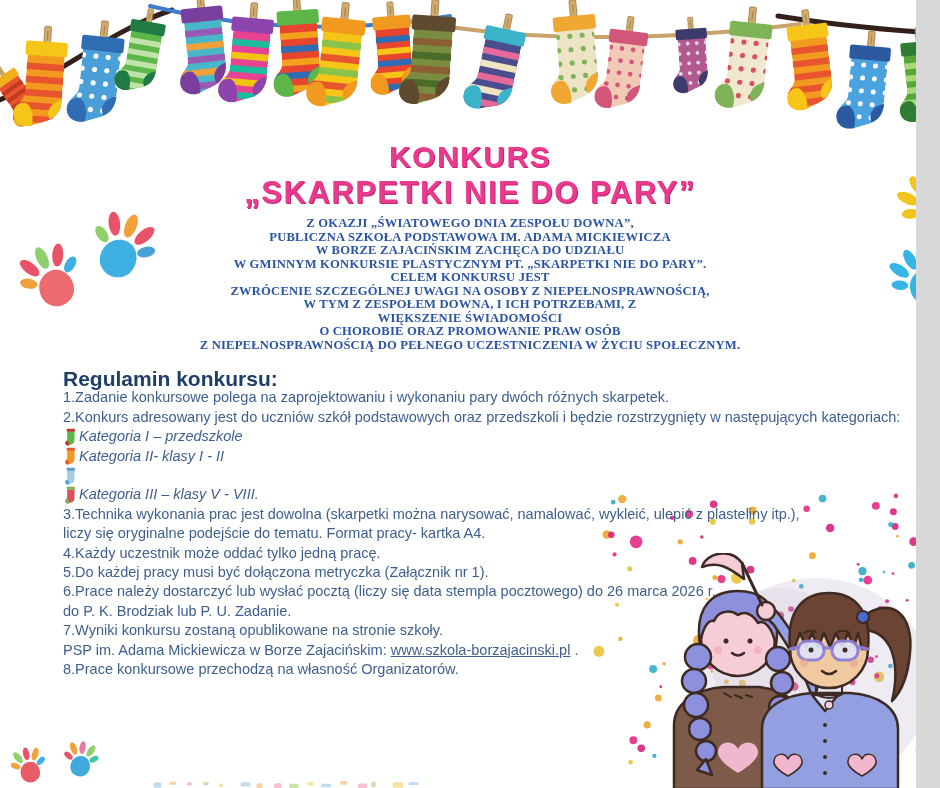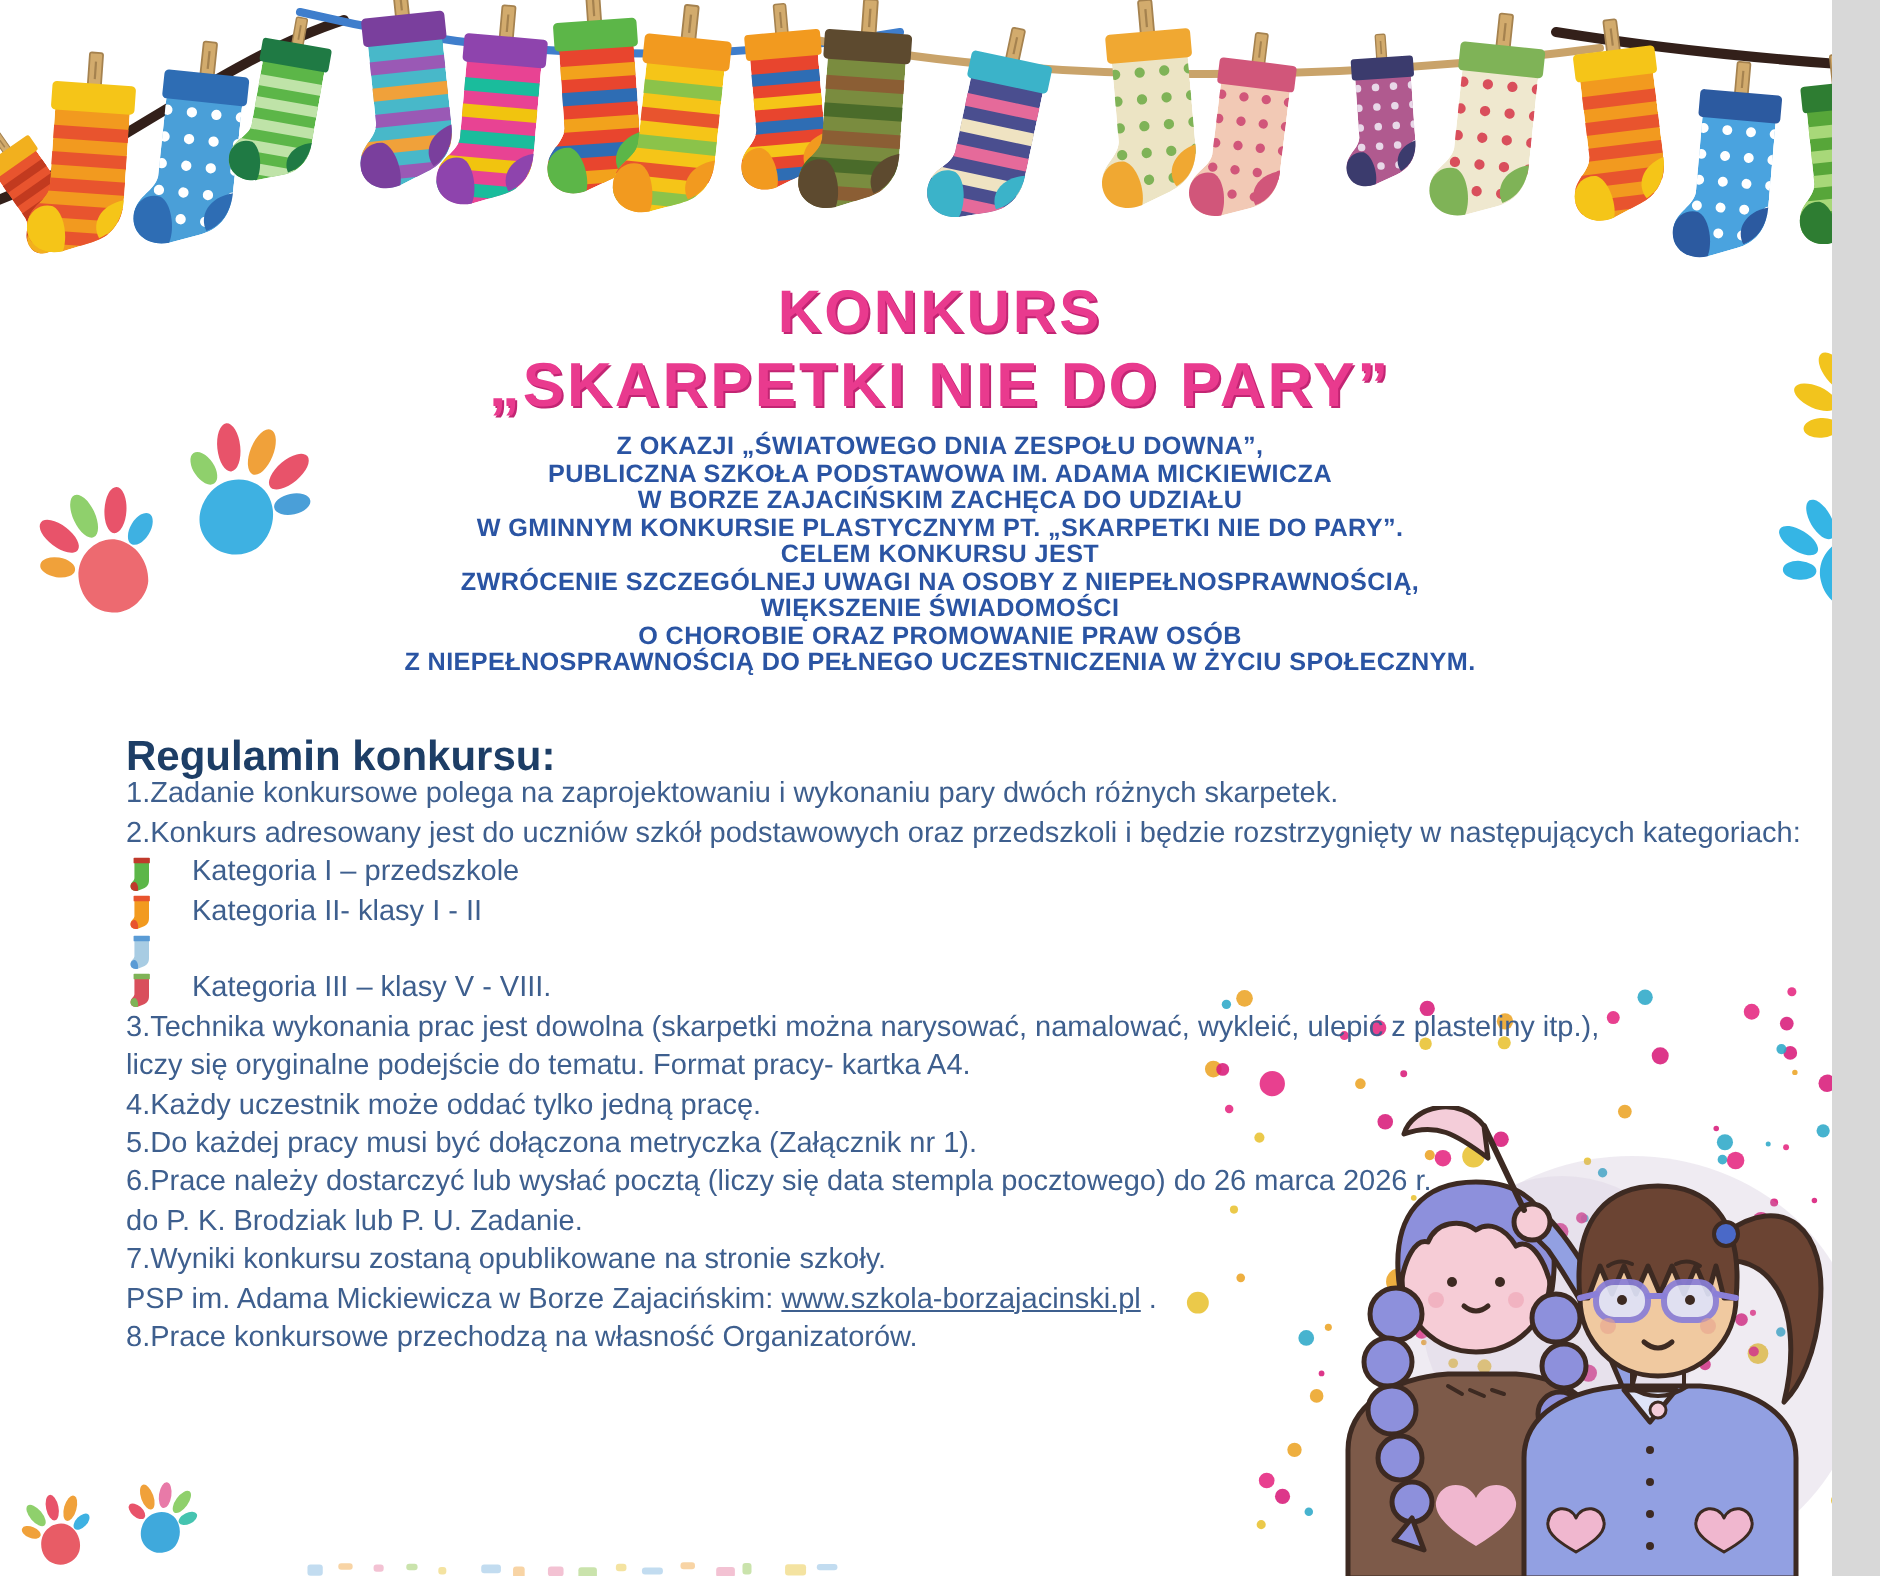--- a/index.html
+++ b/index.html
@@ -9,25 +9,25 @@
   .banner{position:absolute;top:0;left:0;z-index:2;}
   .overlay{position:absolute;top:0;left:0;z-index:1;pointer-events:none;}
   .girls{position:absolute;right:0;bottom:0;z-index:3;pointer-events:none;}
   .content{position:absolute;top:0;left:0;width:940px;height:788px;z-index:2;}
   .title{position:absolute;top:141px;left:0;width:100%;text-align:center;
          color:#e93a8e;font-weight:800;letter-spacing:1.5px;
          text-shadow:1px 1px 0 #c22573;}
   .title-line1{font-size:30px;line-height:32px;}
   .title-line2{font-size:31px;line-height:34px;margin-top:3px;}
   .intro{position:absolute;top:217px;left:0;width:100%;text-align:center;
-         color:#2a54a3;font-weight:bold;font-size:12.6px;line-height:13.5px;letter-spacing:0.2px;}
+         color:#2a54a3;font-weight:bold;font-size:12.6px;line-height:13.5px;letter-spacing:0.2px;font-family:Liberation Serif, serif;}
   .rules{position:absolute;top:369px;left:63px;width:866px;color:#3e5f8e;
          font-size:14.5px;line-height:19.4px;}
   .rules-heading{font-weight:bold;font-size:21px;color:#1d3e66;}
-  .cat-line{display:flex;align-items:center;gap:19px;height:19.4px;}
+  .cat-line{display:flex;align-items:center;gap:2px;height:19.4px;font-style:italic;}
   .cat-sock{width:14px;height:18px;flex:0 0 auto;}
   a.school-link{color:#3e5f8e;text-decoration:underline;cursor:pointer;}
 </style>
 </head>
 <body>
 
 <div class="poster">
 
   <svg id="overlay" class="overlay" width="940" height="788" viewBox="0 0 940 788">
       <g transform="translate(118,258) rotate(22) scale(1.15)">
@@ -594,20 +594,21 @@
       <div class="title-line2">„SKARPETKI NIE DO PARY”</div>
     </div>
 
     <div class="intro">
       <div>Z OKAZJI „ŚWIATOWEGO DNIA ZESPOŁU DOWNA”,</div>
       <div>PUBLICZNA SZKOŁA PODSTAWOWA IM. ADAMA MICKIEWICZA</div>
       <div>W BORZE ZAJACIŃSKIM ZACHĘCA DO UDZIAŁU</div>
       <div>W GMINNYM KONKURSIE PLASTYCZNYM PT. „SKARPETKI NIE DO PARY”.</div>
       <div>CELEM KONKURSU JEST</div>
       <div>ZWRÓCENIE SZCZEGÓLNEJ UWAGI NA OSOBY Z NIEPEŁNOSPRAWNOŚCIĄ,</div>
+      <div>W TYM Z ZESPOŁEM DOWNA, I ICH POTRZEBAMI, Z</div>
       <div>WIĘKSZENIE ŚWIADOMOŚCI</div>
       <div>O CHOROBIE ORAZ PROMOWANIE PRAW OSÓB</div>
       <div>Z NIEPEŁNOSPRAWNOŚCIĄ DO PEŁNEGO UCZESTNICZENIA W ŻYCIU SPOŁECZNYM.</div>
     </div>
 
     <div class="rules">
       <div class="rules-heading">Regulamin konkursu:</div>
       <div>1.Zadanie konkursowe polega na zaprojektowaniu i wykonaniu pary dwóch różnych skarpetek.</div>
       <div>2.Konkurs adresowany jest do uczniów szkół podstawowych oraz przedszkoli i będzie rozstrzygnięty w następujących kategoriach:</div>
 

